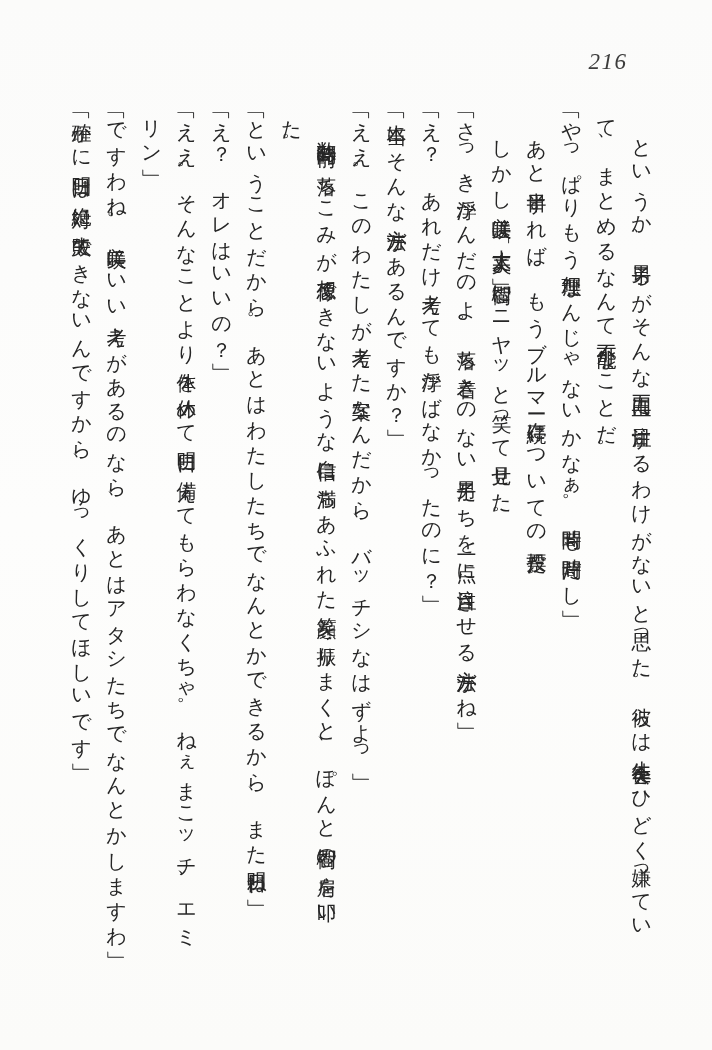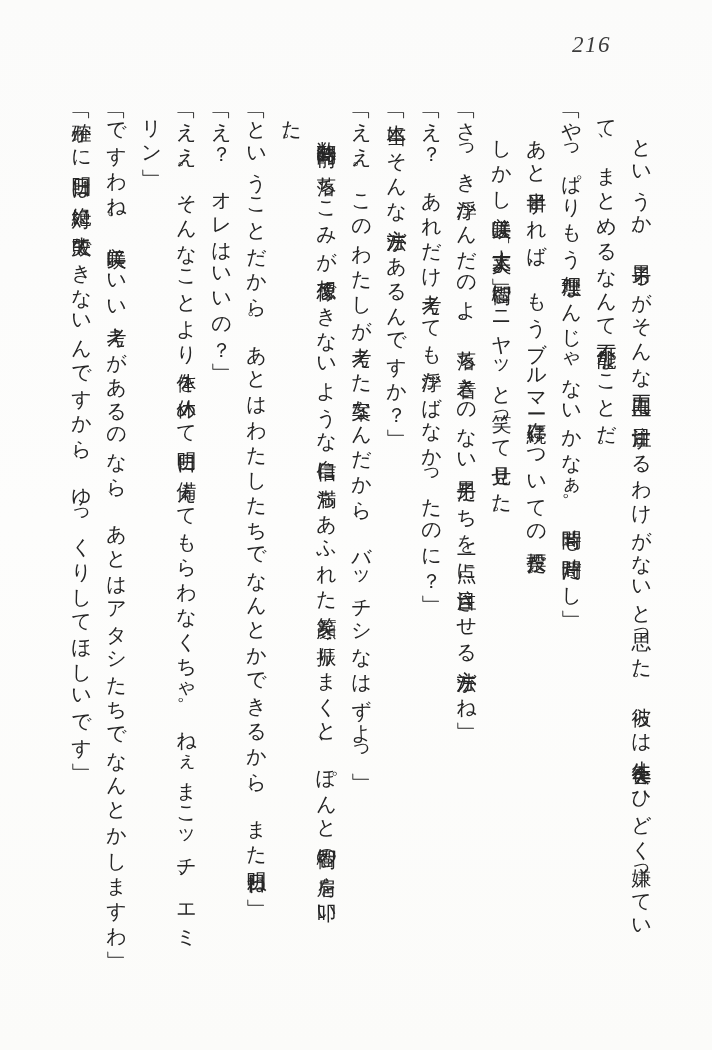--- a/index.html
+++ b/index.html
@@ -14,24 +14,24 @@
     position: relative;
     font-family: "Liberation Serif", "DejaVu Serif", serif;
   }
   .book-page {
     position: absolute;
     inset: 0;
     background: linear-gradient(180deg, #fbfbfa 0%, #fdfdfc 50%, #fbfbf9 100%);
   }
   .page-number {
     position: absolute;
-    top: 32px;
+    top: 49px;
     left: 572px;
     width: 72px;
-    text-align: left;
+    text-align: center;
     font-size: 23px;
     font-style: italic;
     letter-spacing: 1.5px;
     color: #3c3c3c;
   }
   .text-block {
     position: absolute;
     top: 106px;
     right: 53px;
     height: 852px;

